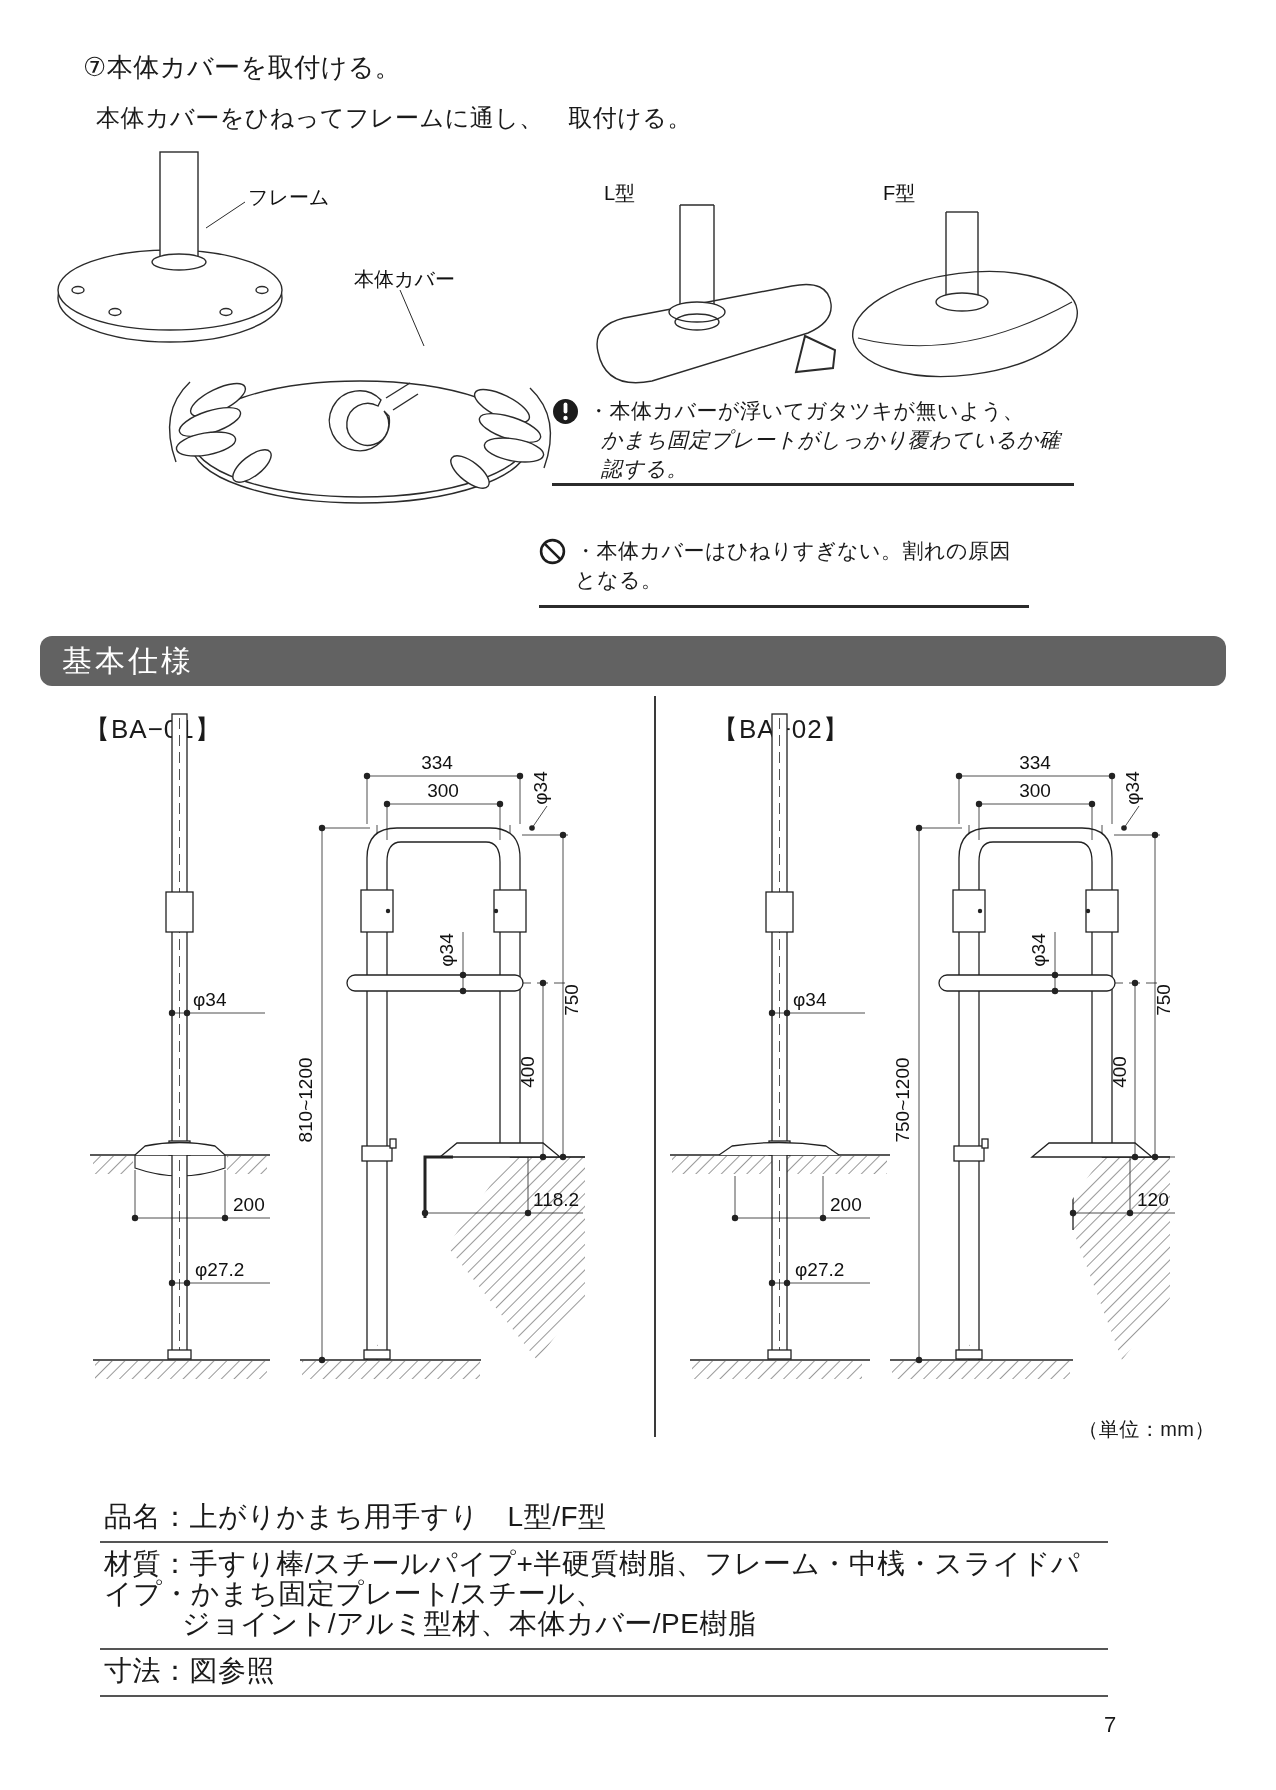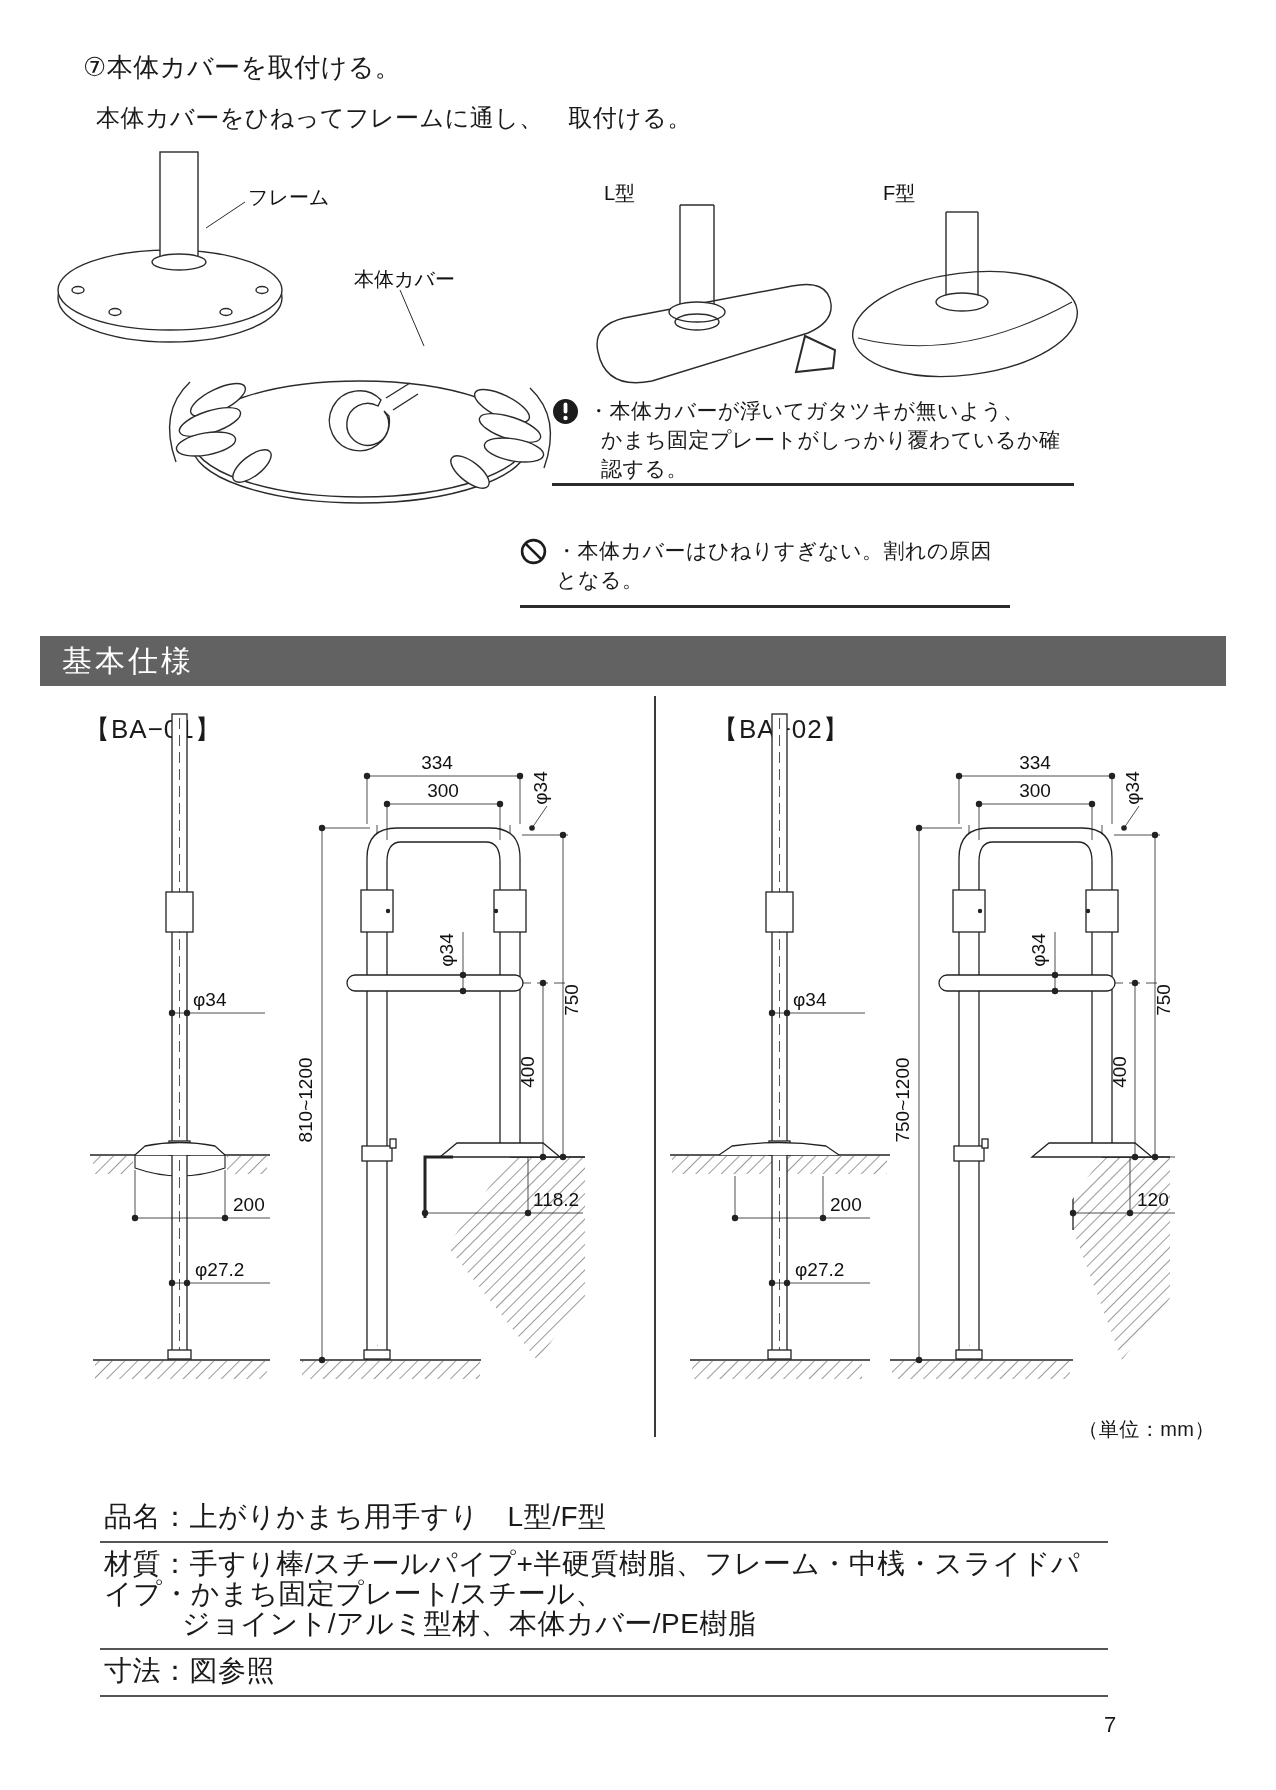--- a/index.html
+++ b/index.html
@@ -4,25 +4,25 @@
 <style>
   html,body{margin:0;padding:0;background:#e8e8e8;}
   body{font-family:"Liberation Sans","DejaVu Sans",sans-serif;color:#1a1a1a;}
   #page{position:relative;width:1276px;height:1790px;background:#ffffff;margin:0 auto;overflow:hidden;}
   .abs{position:absolute;}
   .jp{letter-spacing:0.5px;}
   #step-heading{left:60px;top:50px;font-size:26px;margin-left:23px;}
   #step-instruction{left:96px;top:102px;font-size:24px;}
   .warn{display:flex;align-items:flex-start;border-bottom:3px solid #2b2b2b;}
   #warning-1{left:552px;top:396px;width:522px;}
-  #warning-2{left:520px;top:536px;width:490px;padding-bottom:11px;}
+  #warning-2{left:539px;top:536px;width:490px;padding-bottom:11px;}
   .warn .wicon{flex:0 0 27px;margin-top:2px;}
   .warn .wtext{font-size:21px;line-height:29px;margin-left:9px;}
-  .warn .wtext .l2{padding-left:13px;}
-  #section-header{left:40px;top:636px;width:1186px;height:50px;background:#626262;}
+  .warn .wtext .l2{padding-left:13px;font-style:italic;}
+  #section-header{left:40px;top:636px;width:1186px;height:50px;background:#626262;border-radius:12px;}
   #section-header span{display:block;color:#ffffff;font-size:30px;line-height:50px;padding-left:22px;letter-spacing:3px;}
   .model-h{font-size:26px;letter-spacing:1px;}
   #model-ba01{left:84px;top:712px;}
   #model-ba02{left:712px;top:712px;}
   #col-divider{left:654px;top:696px;width:2px;height:741px;background:#3a3a3a;}
   #unit-note{left:1020px;top:1416px;width:195px;text-align:right;font-size:20px;}
   #info-table{left:100px;top:1496px;width:1008px;font-size:28px;}
   #info-table .row{border-bottom:2.5px solid #555;padding:6px 0 9px 4px;line-height:30px;}
   #info-table .row .l2{padding-left:78px;}
   #page-number{left:1104px;top:1712px;font-size:22px;}

